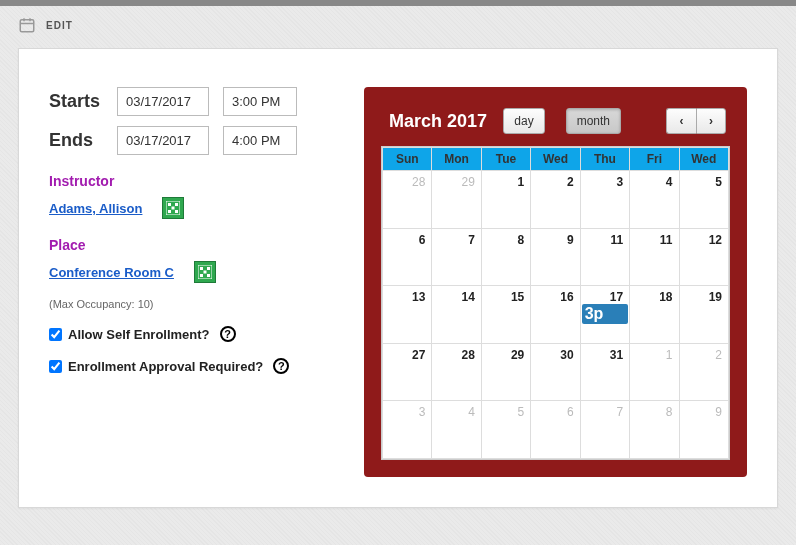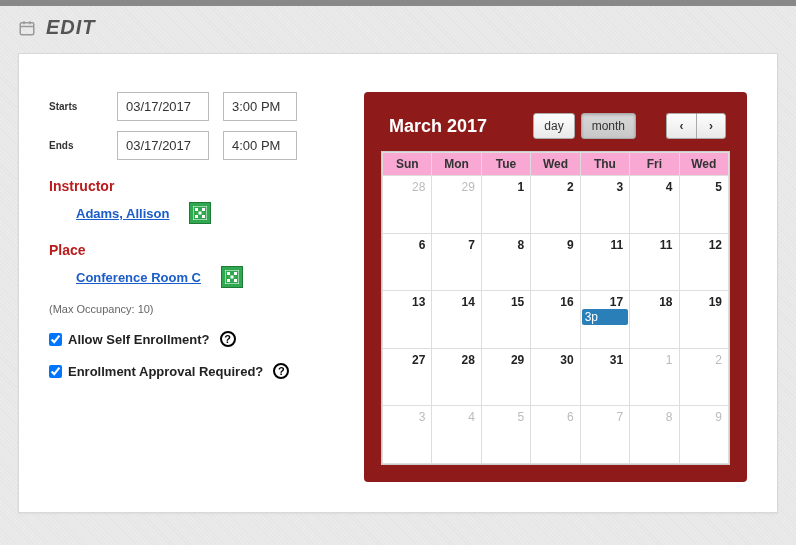--- a/index.html
+++ b/index.html
@@ -23,25 +23,24 @@
   color: #555;
 }
 .page-header .cal-icon {
   width: 18px;
   height: 18px;
   margin-right: 10px;
   display: inline-block;
 }
 .page-header .cal-icon svg { width: 18px; height: 18px; }
 .page-title {
-  font-size: 20px;
+  font-size: 10px;
   font-weight: bold;
   letter-spacing: 1px;
   color: #555;
-  font-style: italic;
 }
 .card {
   background: #fff;
   margin: 0 18px;
   border: 1px solid #d8d8d8;
   box-shadow: 0 1px 2px rgba(0,0,0,0.05);
   padding: 38px 30px 30px 30px;
   display: flex;
   gap: 30px;
   height: 460px;
@@ -50,46 +49,45 @@
   width: 285px;
   flex-shrink: 0;
 }
 .row {
   display: flex;
   align-items: center;
   margin-bottom: 10px;
 }
 .row-label {
   width: 60px;
-  font-size: 10px;
+  font-size: 18px;
   font-weight: bold;
   color: #333;
 }
 .date-input, .time-input {
   border: 1px solid #bbb;
   padding: 6px 8px;
   font-size: 13px;
   color: #333;
   background: #fff;
   margin-left: 8px;
 }
 .date-input { width: 92px; margin-right: 6px; }
 .time-input { width: 74px; }
 .section-label {
   font-size: 14px;
   font-weight: bold;
-  color: #b91c1c;
+  color: #a21caf;
   margin-top: 18px;
   margin-bottom: 8px;
 }
 .link-row {
   display: flex;
   align-items: center;
   gap: 20px;
-  margin-left: 27px;
 }
 .link {
   color: #1a5cc8;
   font-size: 13px;
   font-weight: bold;
   text-decoration: underline;
 }
 .green-icon {
   width: 22px;
   height: 22px;
@@ -147,21 +145,21 @@
   justify-content: space-between;
   padding: 4px 4px 12px 8px;
 }
 .cal-title {
   color: #fff;
   font-size: 18px;
   font-weight: bold;
 }
 .cal-controls {
   display: flex;
-  gap: 6px;
+  gap: 21px;
   align-items: center;
 }
 .view-btn, .nav-btn {
   background: linear-gradient(#fdfdfd, #e9e9e9);
   border: 1px solid #aaa;
   border-radius: 3px;
   font-size: 12px;
   color: #333;
   cursor: pointer;
   padding: 4px 10px;
@@ -192,43 +190,43 @@
   height: 100%;
   border-collapse: collapse;
   table-layout: fixed;
 }
 .cal-grid th {
   border: 1px solid #ddd;
   font-size: 12px;
   font-weight: bold;
   color: #333;
   padding: 4px 0;
-  background: #f9a8d4;
+  background: #0ea5e9;
 }
 .cal-grid td {
   border: 1px solid #ddd;
   text-align: right;
   vertical-align: top;
   padding: 4px 6px 2px 2px;
   font-size: 12px;
   font-weight: bold;
   color: #222;
   height: 44px;
   position: relative;
 }
 .cal-grid td.other { color: #bbb; font-weight: normal; }
 .event-chip {
   position: absolute;
   left: 1px;
   right: 1px;
   top: 18px;
   background: #2a7fb8;
   color: #fff;
-  font-size: 12px;
-  font-weight: normal;
+  font-size: 16px;
+  font-weight: bold;
   text-align: left;
   padding: 1px 3px;
   border-radius: 2px;
 }
 </style>
 </head>
 <body>
 
 <div class="topbar"></div>
 

